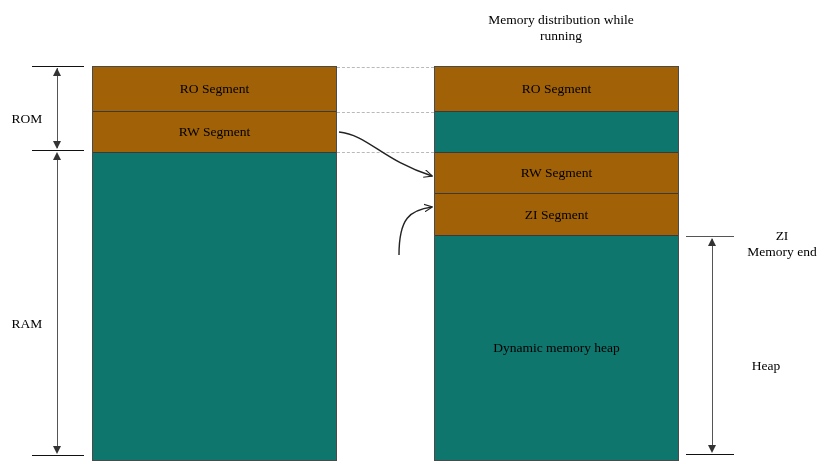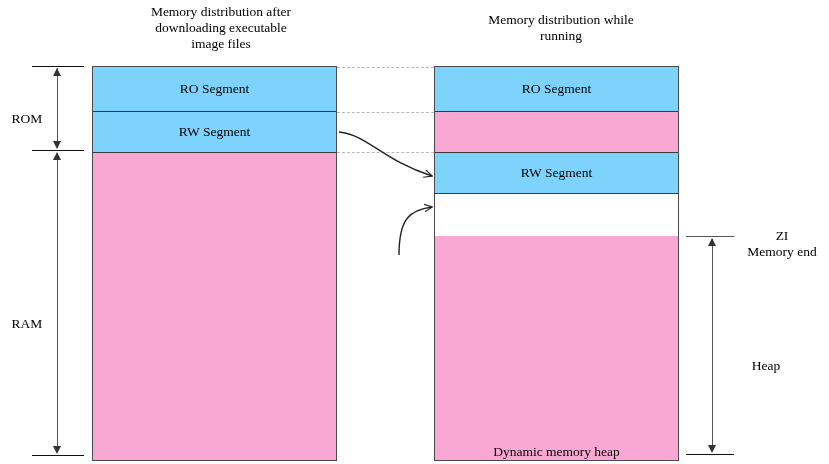--- a/index.html
+++ b/index.html
@@ -39,22 +39,22 @@
     position: absolute;
     left: 0;
     right: 0;
     box-sizing: border-box;
     display: flex;
     align-items: center;
     justify-content: center;
     font-size: 13.5px;
     color: #000;
   }
-  .seg.dark  { background: #7dd3fc; }
-  .seg.light { background: #f9a8d4; align-items: flex-end; }
+  .seg.dark  { background: #a16207; }
+  .seg.light { background: #0f766e; }
   .seg.bb    { border-bottom: 1.6px solid #3a3a3a; }
 
   
   #col-left  { left: 92px;  top: 66px; width: 245px; height: 395px; }
   
   #col-right { left: 434px; top: 66px; width: 245px; height: 395px; }
 
   
   .guide {
     position: absolute;
@@ -97,23 +97,20 @@
     left: 0; top: 0;
     width: 829px; height: 464px;
     pointer-events: none;
   }
 </style>
 </head>
 <body>
 
 <div id="canvas">
 
-  <div class="title" id="title-left">Memory distribution after
-downloading executable
-image files</div>
 
   <div class="title" id="title-right">Memory distribution while
 running</div>
 
   <div class="guide" style="left:337px; top:67px;  width:97px;"></div>
   <div class="guide" style="left:337px; top:112px; width:97px;"></div>
   <div class="guide" style="left:337px; top:152px; width:97px;"></div>
 
   <div class="col" id="col-left">
     <div class="seg dark bb" style="top:0px; height:45px;">
@@ -129,20 +126,23 @@
 
   <div class="col" id="col-right">
     <div class="seg dark bb" style="top:0px; height:45px;">
       <span>RO Segment</span>
     </div>
     <div class="seg light bb" style="top:45px; height:41px;">
       <span></span>
     </div>
     <div class="seg dark bb" style="top:86px; height:41px;">
       <span>RW Segment</span>
+    </div>
+    <div class="seg dark bb" style="top:127px; height:42px;">
+      <span>ZI Segment</span>
     </div>
     <div class="seg light" style="top:169px; bottom:0px; height:auto;">
       <span>Dynamic memory heap</span>
     </div>
   </div>
 
   <svg class="overlay" viewBox="0 0 829 464">
     <defs>
       <marker id="ah" markerWidth="9" markerHeight="9" refX="8" refY="4.5" orient="auto" markerUnits="userSpaceOnUse">
         <path d="M0,0.6 L8.5,4.5 L0,8.4" fill="none" stroke="#222" stroke-width="1.1"></path>

